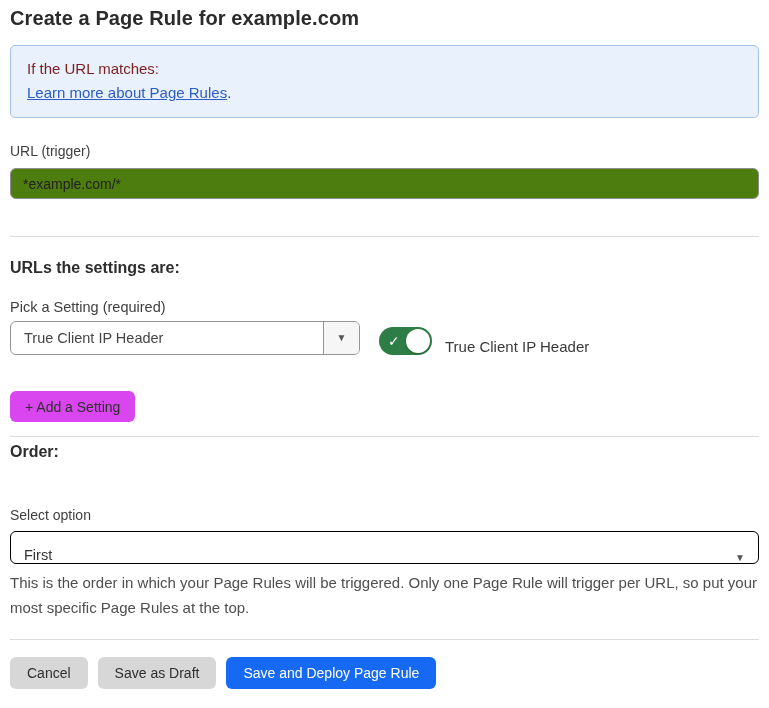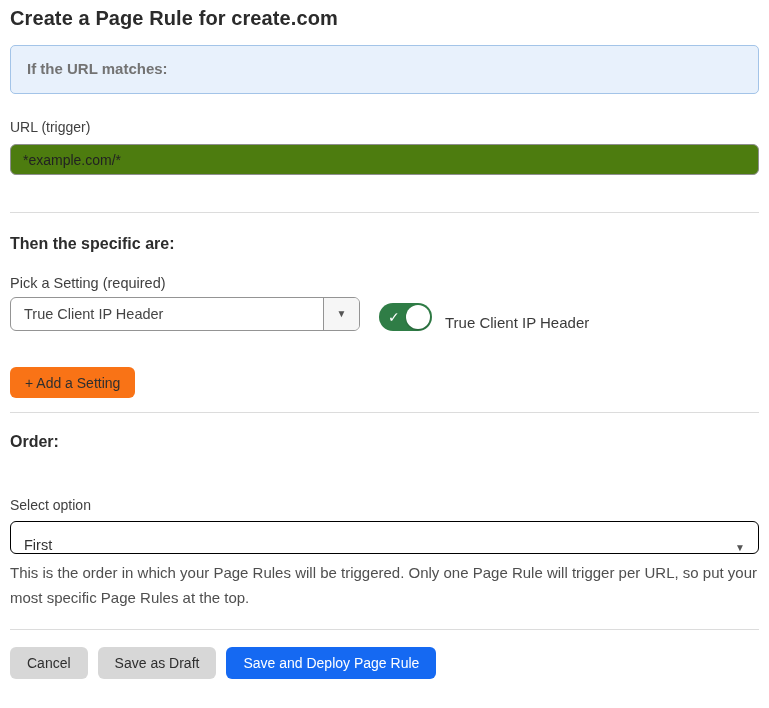--- a/index.html
+++ b/index.html
@@ -24,22 +24,22 @@
     margin-top: 15px;
     background: #e8f1fc;
     border: 1px solid #a3c4e8;
     border-radius: 5px;
     padding: 11px 16px 12px 16px;
     color: #1e3d6e;
     font-size: 15px;
     line-height: 24px;
   }
   .info-box .info-heading {
-    font-weight: bold;
-    color: #737373;
+    font-weight: normal;
+    color: #7f1d1d;
   }
   .info-box a.info-link {
     color: #2c5cc5;
     text-decoration: underline;
     cursor: pointer;
   }
 
   .field-label {
     font-size: 14px;
     color: #3f3f3f;
@@ -156,25 +156,25 @@
     font-size: 14px;
     font-family: "Liberation Sans", "DejaVu Sans", sans-serif;
     cursor: pointer;
     color: #2f2f2f;
   }
   .btn-gray { background: #d7d7d7; }
   .add-setting-btn {
     margin-top: 36px;
     height: 31px;
     padding: 0 15px;
-    background: #f97316;
-    font-size: 14px;
-  }
-
-  .order-heading { margin-top: 20px; }
+    background: #d946ef;
+    font-size: 14px;
+  }
+
+  .order-heading { margin-top: 6px; }
   .order-select-label { margin-top: 46px; }
 
   .order-select {
     margin-top: 8px;
     width: 749px;
     height: 33px;
     border: 1px solid #000000;
     border-radius: 6px;
     background: #ffffff;
     display: flex;
@@ -204,32 +204,33 @@
   .btn-primary {
     background: #1569f2;
     color: #ffffff;
   }
 </style>
 </head>
 <body>
 
 <div class="container">
 
-  <h1 class="page-title">Create a Page Rule for create.com</h1>
+  <h1 class="page-title">Create a Page Rule for example.com</h1>
 
   <div class="info-box">
     <div class="info-heading">If the URL matches:</div>
+    <div><a class="info-link">Learn more about Page Rules</a><span>.</span></div>
   </div>
 
   <div class="field-label url-label">URL (trigger)</div>
   <input class="url-input" type="text" value="*example.com/*" style="">
 
   <hr class="divider divider-1">
 
-  <div class="section-heading settings-heading">Then the specific are:</div>
+  <div class="section-heading settings-heading">URLs the settings are:</div>
 
   <div class="field-label pick-label">Pick a Setting (required)</div>
 
   <div class="setting-row">
     <div class="custom-select">
       <div class="select-value">True Client IP Header</div>
       <div class="select-arrow-seg">
         <span class="caret">▼</span>
       </div>
     </div>

